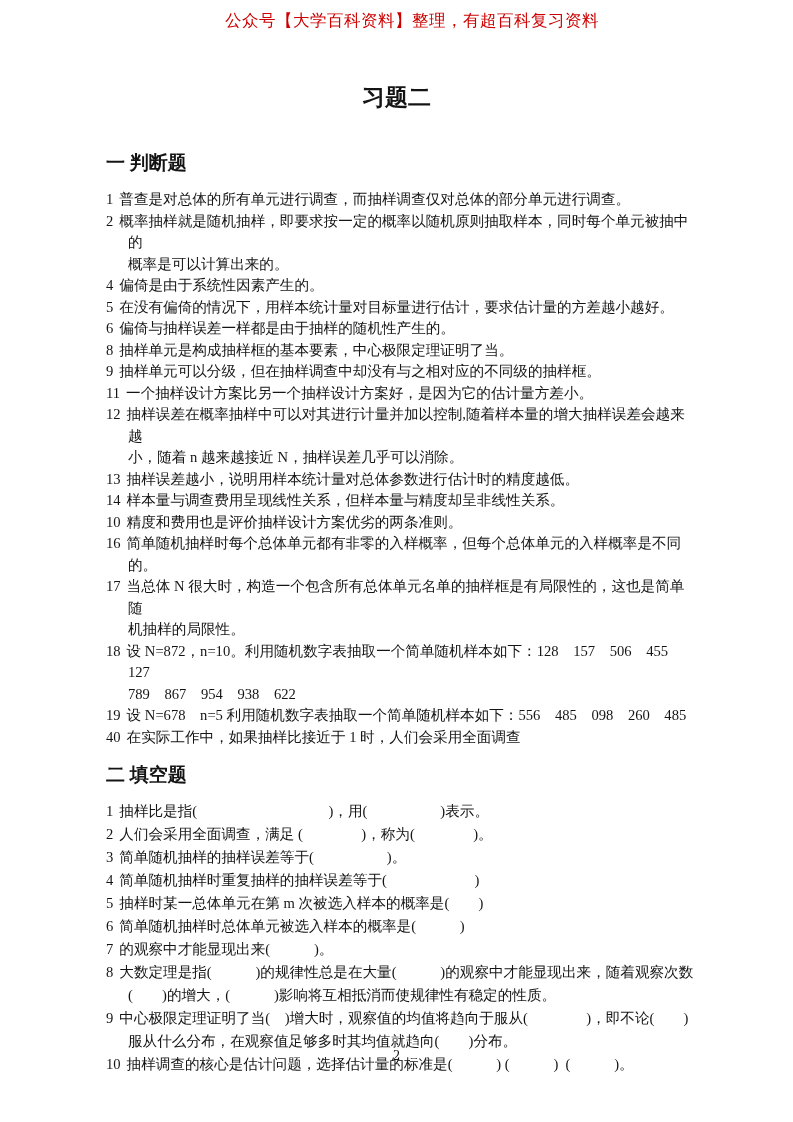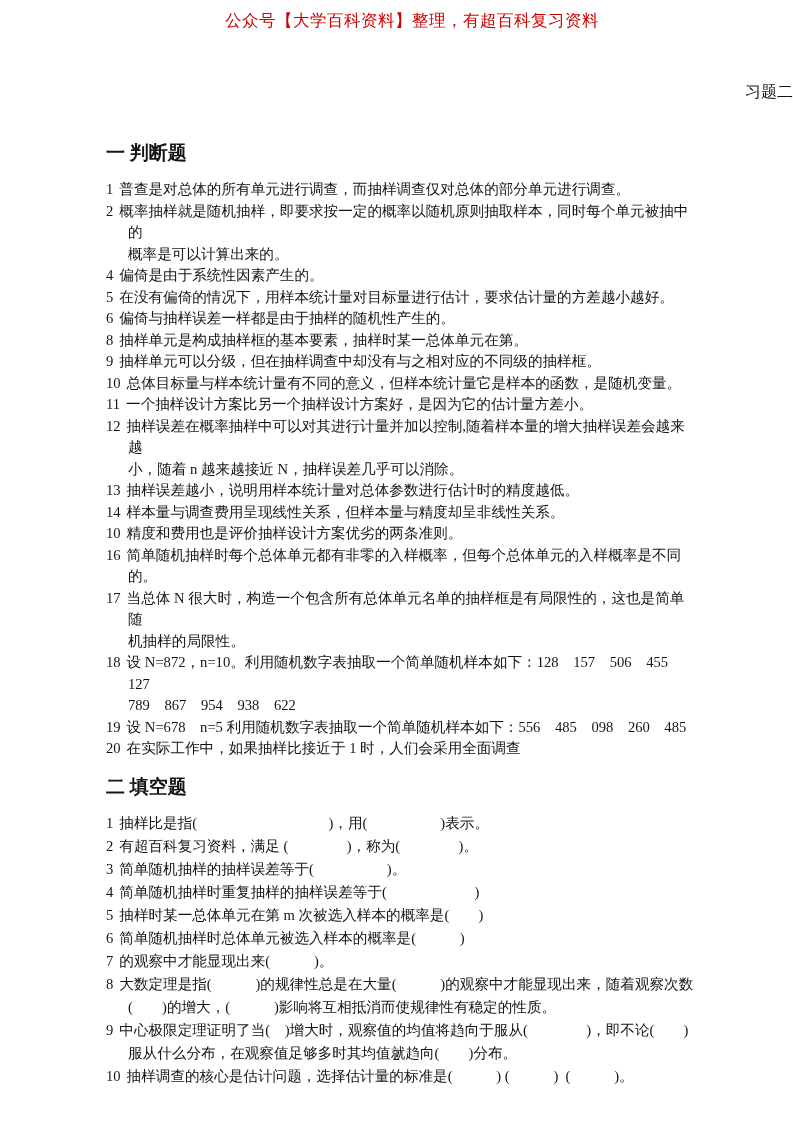--- a/index.html
+++ b/index.html
@@ -17,23 +17,23 @@
     overflow: hidden;
   }
   .page-header {
     padding-top: 10px;
     text-align: center;
     font-size: 16.5px;
     letter-spacing: 0.5px;
   }
   .doc-title {
     margin: 50px 0 0 0;
-    text-align: right;
-    font-size: 16px;
-    font-weight: normal;
+    text-align: center;
+    font-size: 23px;
+    font-weight: bold;
   }
   .content {
     margin-left: 106px;
     width: 588px;
   }
   .qsection .sec-heading {
     font-size: 19px;
     font-weight: bold;
     margin: 12px 0 10px 0;
   }
@@ -79,41 +79,40 @@
 
   <div class="content" id="sections-root">
       <section class="qsection sec1">
         <h2 class="sec-heading">一 判断题</h2>
         <div class="item"><span class="num">1</span><span class="txt">普查是对总体的所有单元进行调查，而抽样调查仅对总体的部分单元进行调查。</span></div>
         <div class="item"><span class="num">2</span><span class="txt">概率抽样就是随机抽样，即要求按一定的概率以随机原则抽取样本，同时每个单元被抽中的
 概率是可以计算出来的。</span></div>
         <div class="item"><span class="num">4</span><span class="txt">偏倚是由于系统性因素产生的。</span></div>
         <div class="item"><span class="num">5</span><span class="txt">在没有偏倚的情况下，用样本统计量对目标量进行估计，要求估计量的方差越小越好。</span></div>
         <div class="item"><span class="num">6</span><span class="txt">偏倚与抽样误差一样都是由于抽样的随机性产生的。</span></div>
-        <div class="item"><span class="num">8</span><span class="txt">抽样单元是构成抽样框的基本要素，抽样时某一总体单元在第。</span></div>
+        <div class="item"><span class="num">8</span><span class="txt">抽样单元是构成抽样框的基本要素，中心极限定理证明了当。</span></div>
         <div class="item"><span class="num">9</span><span class="txt">抽样单元可以分级，但在抽样调查中却没有与之相对应的不同级的抽样框。</span></div>
-        <div class="item"><span class="num">10</span><span class="txt">总体目标量与样本统计量有不同的意义，但样本统计量它是样本的函数，是随机变量。</span></div>
         <div class="item"><span class="num">11</span><span class="txt">一个抽样设计方案比另一个抽样设计方案好，是因为它的估计量方差小。</span></div>
         <div class="item"><span class="num">12</span><span class="txt">抽样误差在概率抽样中可以对其进行计量并加以控制,随着样本量的增大抽样误差会越来越
 小，随着 n 越来越接近 N，抽样误差几乎可以消除。</span></div>
         <div class="item"><span class="num">13</span><span class="txt">抽样误差越小，说明用样本统计量对总体参数进行估计时的精度越低。</span></div>
         <div class="item"><span class="num">14</span><span class="txt">样本量与调查费用呈现线性关系，但样本量与精度却呈非线性关系。</span></div>
         <div class="item"><span class="num">10</span><span class="txt">精度和费用也是评价抽样设计方案优劣的两条准则。</span></div>
         <div class="item"><span class="num">16</span><span class="txt">简单随机抽样时每个总体单元都有非零的入样概率，但每个总体单元的入样概率是不同的。</span></div>
         <div class="item"><span class="num">17</span><span class="txt">当总体 N 很大时，构造一个包含所有总体单元名单的抽样框是有局限性的，这也是简单随
 机抽样的局限性。</span></div>
         <div class="item"><span class="num">18</span><span class="txt">设 N=872，n=10。利用随机数字表抽取一个简单随机样本如下：128　157　506　455　127
 789　867　954　938　622</span></div>
         <div class="item"><span class="num">19</span><span class="txt">设 N=678　n=5 利用随机数字表抽取一个简单随机样本如下：556　485　098　260　485</span></div>
-        <div class="item"><span class="num">20</span><span class="txt">在实际工作中，如果抽样比接近于 1 时，人们会采用全面调查</span></div>
+        <div class="item"><span class="num">40</span><span class="txt">在实际工作中，如果抽样比接近于 1 时，人们会采用全面调查</span></div>
       </section>
       <section class="qsection sec2">
         <h2 class="sec-heading">二 填空题</h2>
         <div class="item"><span class="num">1</span><span class="txt">抽样比是指(　　　　　　　　　)，用(　　　　　)表示。</span></div>
-        <div class="item"><span class="num">2</span><span class="txt">有超百科复习资料，满足 (　　　　)，称为(　　　　)。</span></div>
+        <div class="item"><span class="num">2</span><span class="txt">人们会采用全面调查，满足 (　　　　)，称为(　　　　)。</span></div>
         <div class="item"><span class="num">3</span><span class="txt">简单随机抽样的抽样误差等于(　　　　　)。</span></div>
         <div class="item"><span class="num">4</span><span class="txt">简单随机抽样时重复抽样的抽样误差等于(　　　　　　)</span></div>
         <div class="item"><span class="num">5</span><span class="txt">抽样时某一总体单元在第 m 次被选入样本的概率是(　　)</span></div>
         <div class="item"><span class="num">6</span><span class="txt">简单随机抽样时总体单元被选入样本的概率是(　　　)</span></div>
         <div class="item"><span class="num">7</span><span class="txt">的观察中才能显现出来(　　　)。</span></div>
         <div class="item"><span class="num">8</span><span class="txt">大数定理是指(　　　)的规律性总是在大量(　　　)的观察中才能显现出来，随着观察次数
 (　　)的增大，(　　　)影响将互相抵消而使规律性有稳定的性质。</span></div>
         <div class="item"><span class="num">9</span><span class="txt">中心极限定理证明了当(　)增大时，观察值的均值将趋向于服从(　　　　)，即不论(　　)
 服从什么分布，在观察值足够多时其均值就趋向(　　)分布。</span></div>
         <div class="item"><span class="num">10</span><span class="txt">抽样调查的核心是估计问题，选择估计量的标准是(　　　) (　　　)  (　　　)。</span></div>

